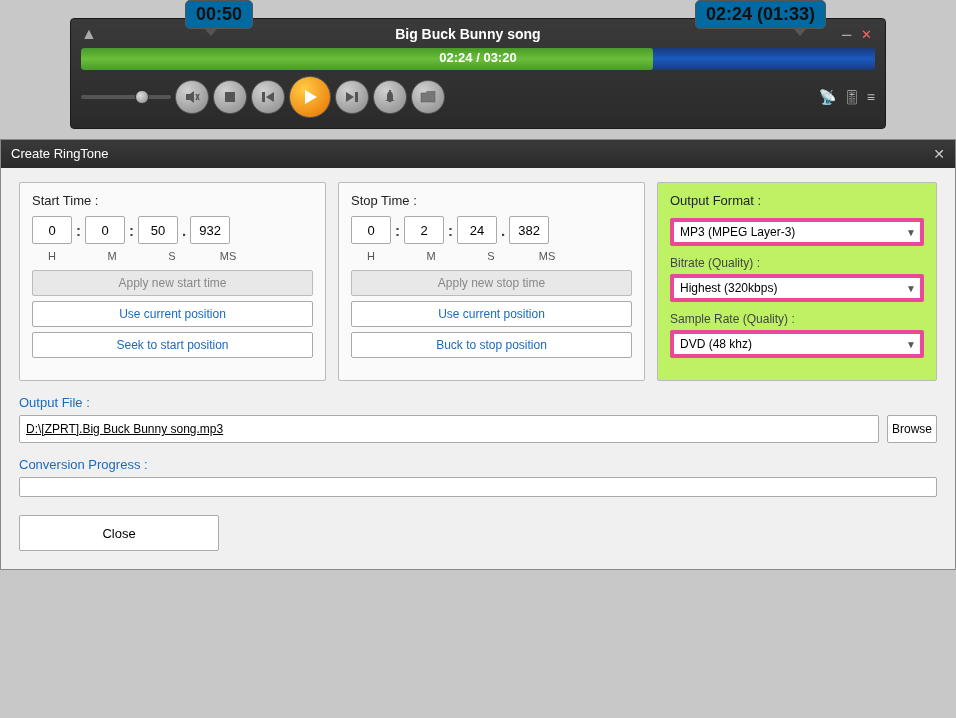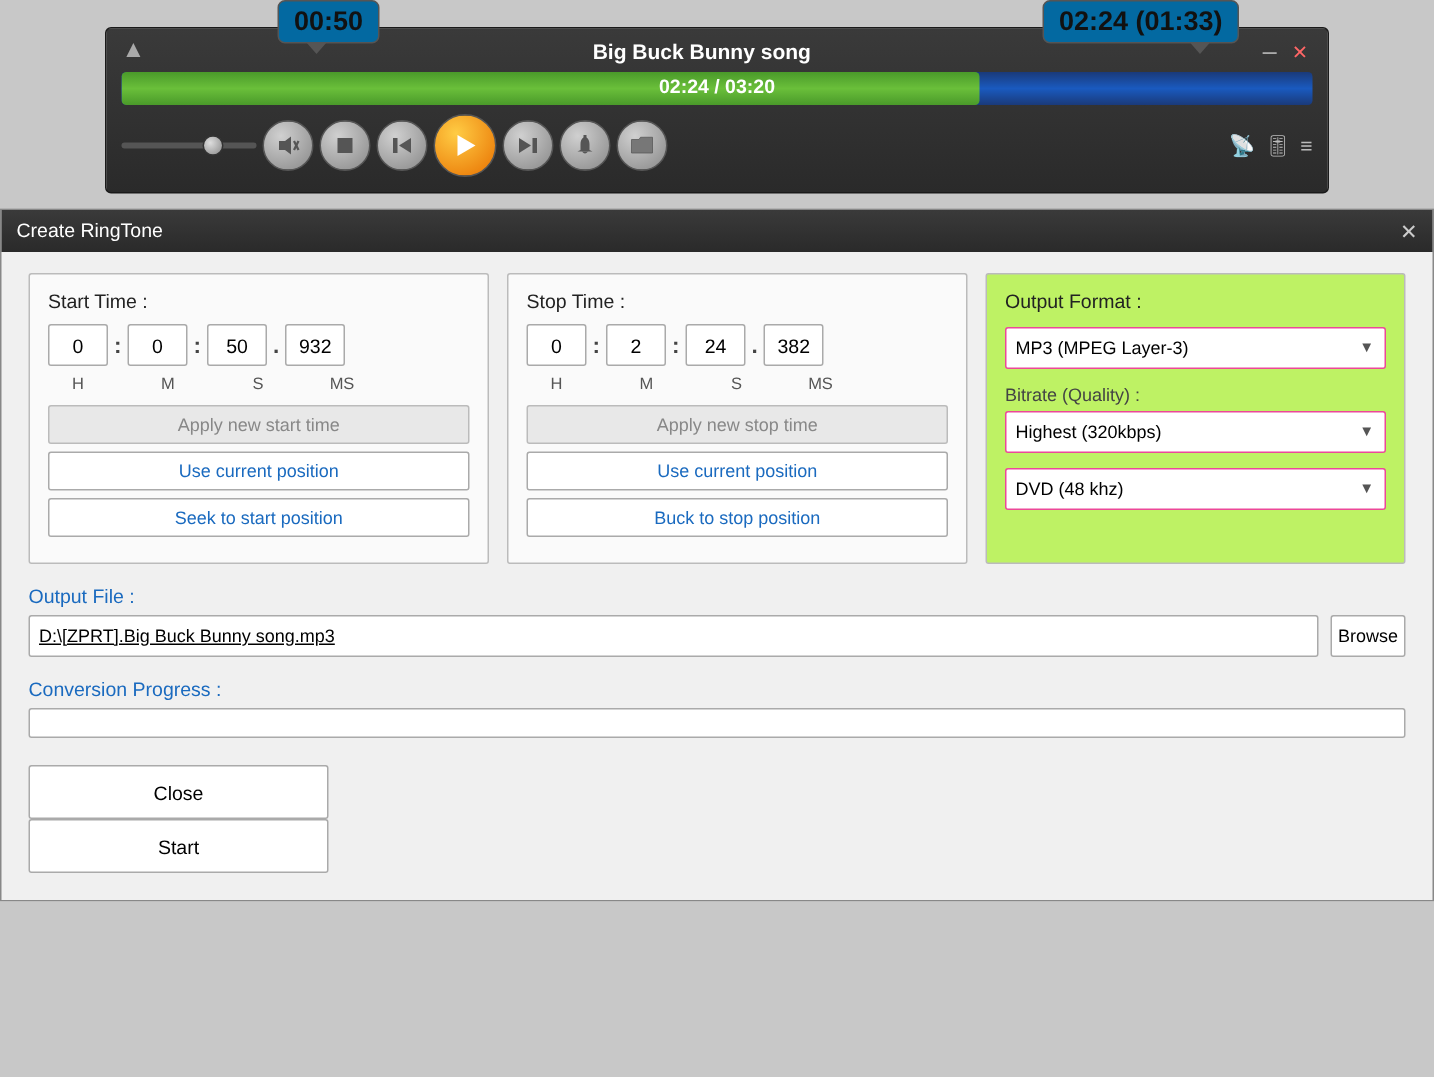--- a/index.html
+++ b/index.html
@@ -277,21 +277,21 @@
       color: #444;
       margin-bottom: 4px;
     }
     .select-wrapper {
       position: relative;
     }
     .format-select {
       width: 100%;
       height: 28px;
       background: white;
-      border: 1px solid #ec4899;
+      border: 4px solid #ec4899;
       border-radius: 2px;
       padding: 0 6px;
       font-size: 12px;
       appearance: none;
       -webkit-appearance: none;
       cursor: pointer;
     }
     .select-arrow {
       position: absolute;
       right: 8px;
@@ -524,20 +524,21 @@
         <div class="format-row">
           <div class="format-sublabel">Bitrate (Quality) :</div>
           <div class="select-wrapper">
             <select class="format-select">
               <option>Highest (320kbps)</option>
             </select>
             <span class="select-arrow">▼</span>
           </div>
         </div>
         <div class="format-row">
+          <div class="format-sublabel">Sample Rate (Quality) :</div>
           <div class="select-wrapper">
             <select class="format-select">
               <option>DVD (48 khz)</option>
             </select>
             <span class="select-arrow">▼</span>
           </div>
         </div>
       </div>
     </div>
 
@@ -549,17 +550,16 @@
       </div>
     </div>
 
     <div class="progress-section">
       <div class="progress-label">Conversion Progress :</div>
       <div class="progress-bar"></div>
     </div>
 
     <div class="bottom-row">
       <button class="close-btn">Close</button>
-      <button class="start-btn">Start</button>
     </div>
 
   </div>
 </div>
 
 </body></html>

